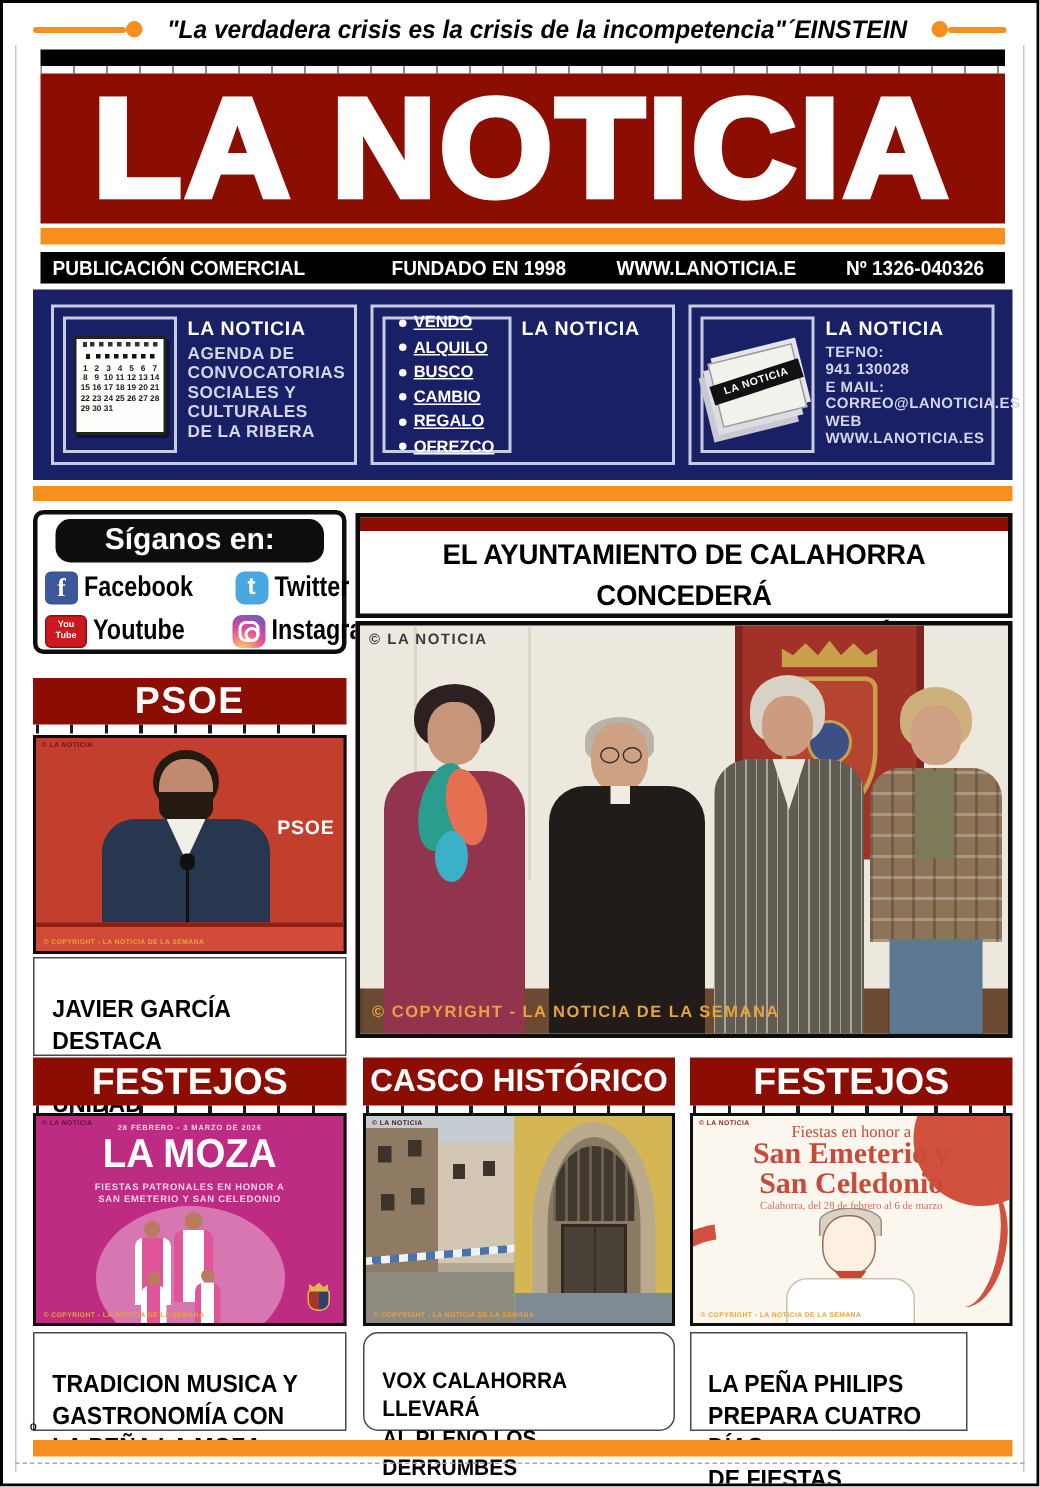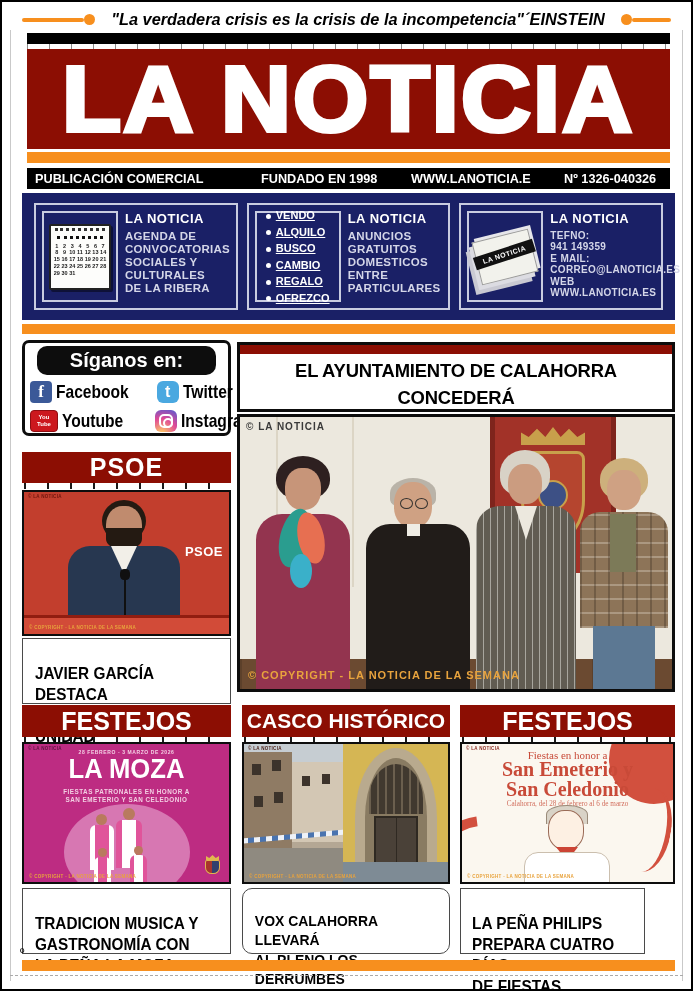--- a/index.html
+++ b/index.html
@@ -291,38 +291,33 @@
           <li>VENDO</li>
           <li>ALQUILO</li>
           <li>BUSCO</li>
           <li>CAMBIO</li>
           <li>REGALO</li>
           <li>OFREZCO</li>
         </ul>
       </div>
       <div class="p-text">
         <div class="p-title">LA NOTICIA</div>
-        <div class="p-body">ANUNCIOS
-GRATUITOS
-DOMESTICOS
-ENTRE
-PARTICULARES</div>
       </div>
     </div>
 
     <div class="panel">
       <div class="icon-box">
         <div class="news-icon">
           <div class="news-band">LA NOTICIA</div>
         </div>
       </div>
       <div class="p-text">
         <div class="p-title">LA NOTICIA</div>
         <div class="p-body small">TEFNO:
-941 149359
+941 130028
 E MAIL:
 CORREO@LANOTICIA.ES
 WEB
 WWW.LANOTICIA.ES</div>
       </div>
     </div>
   </div>
   <div class="stripe s2"></div>
 
   <div class="social">

